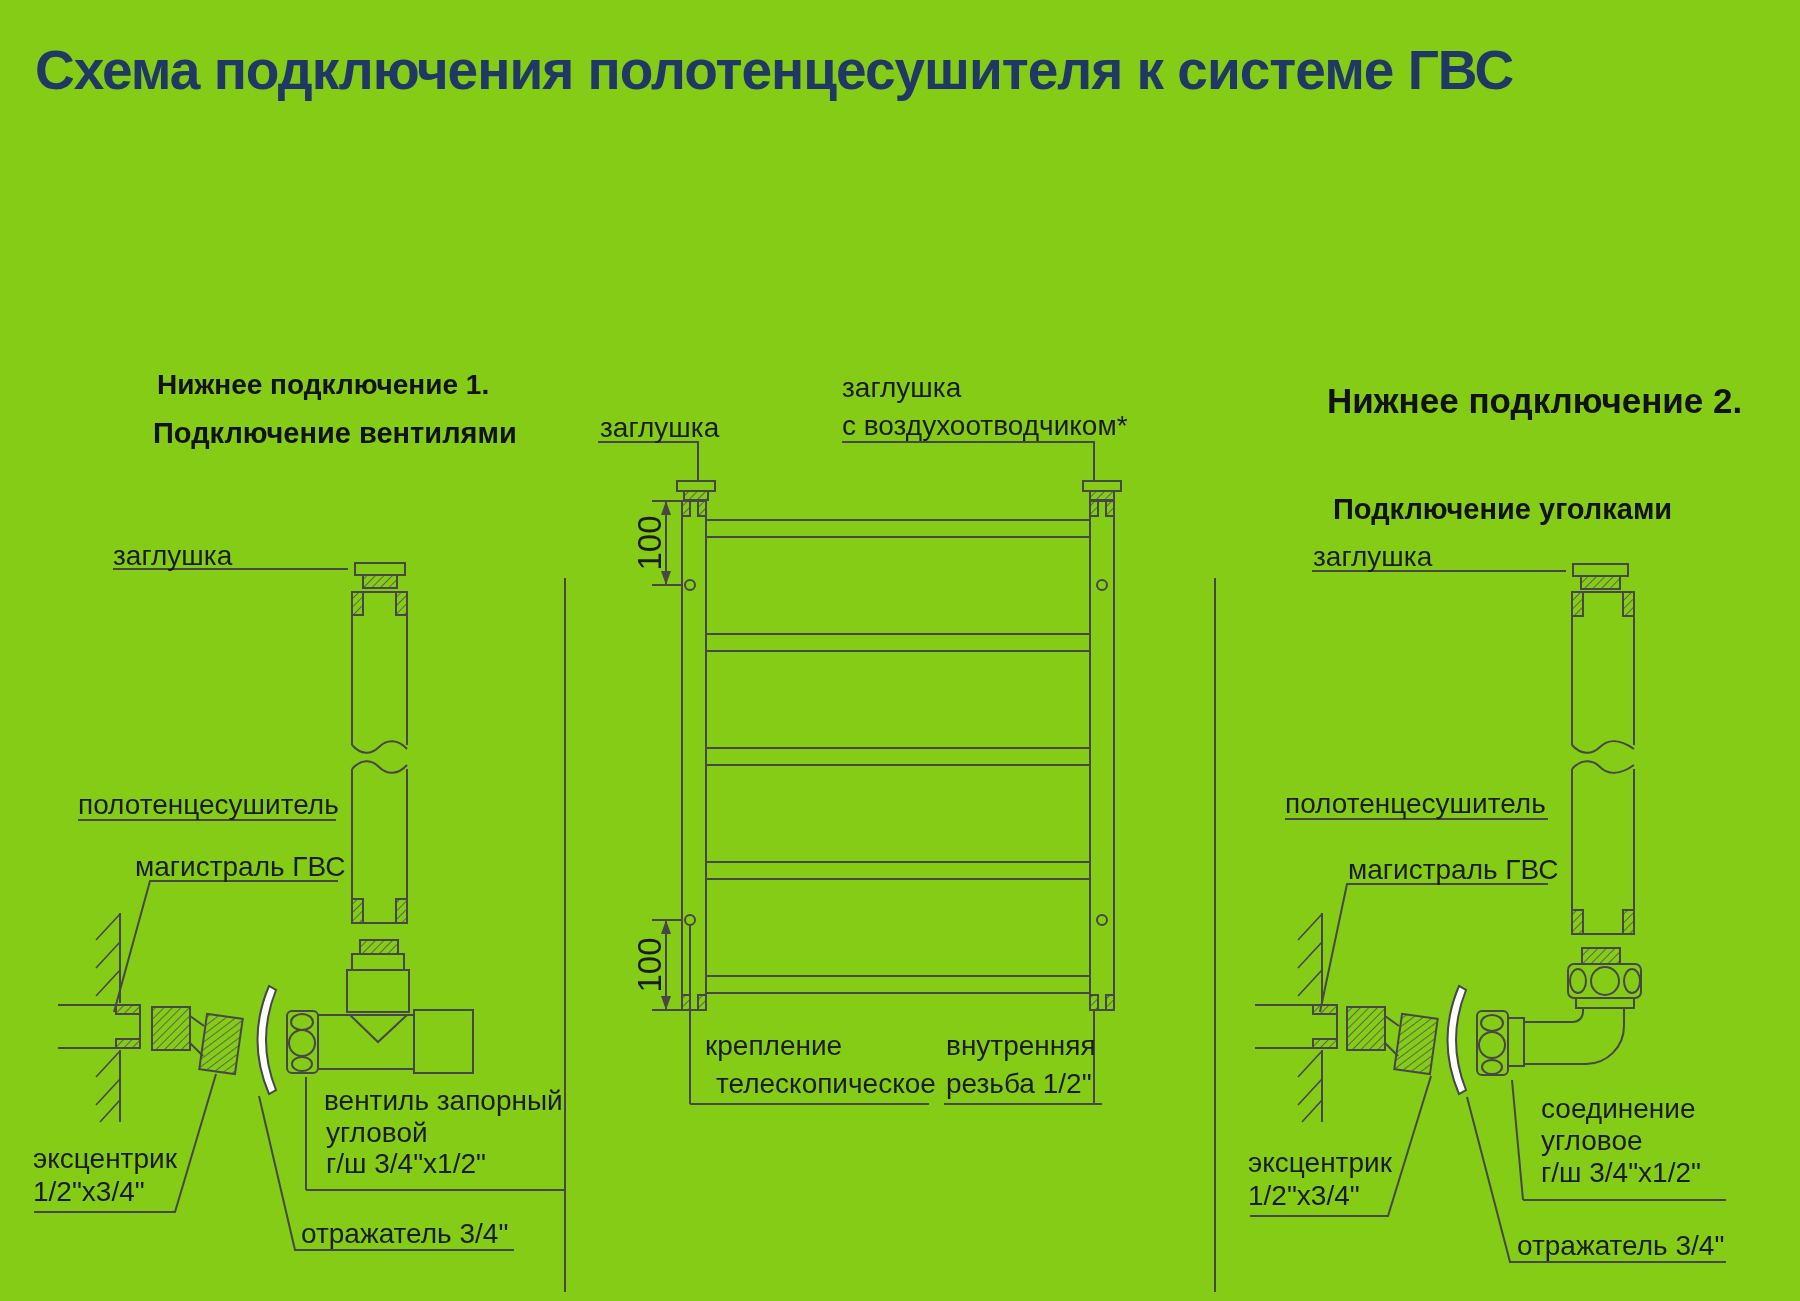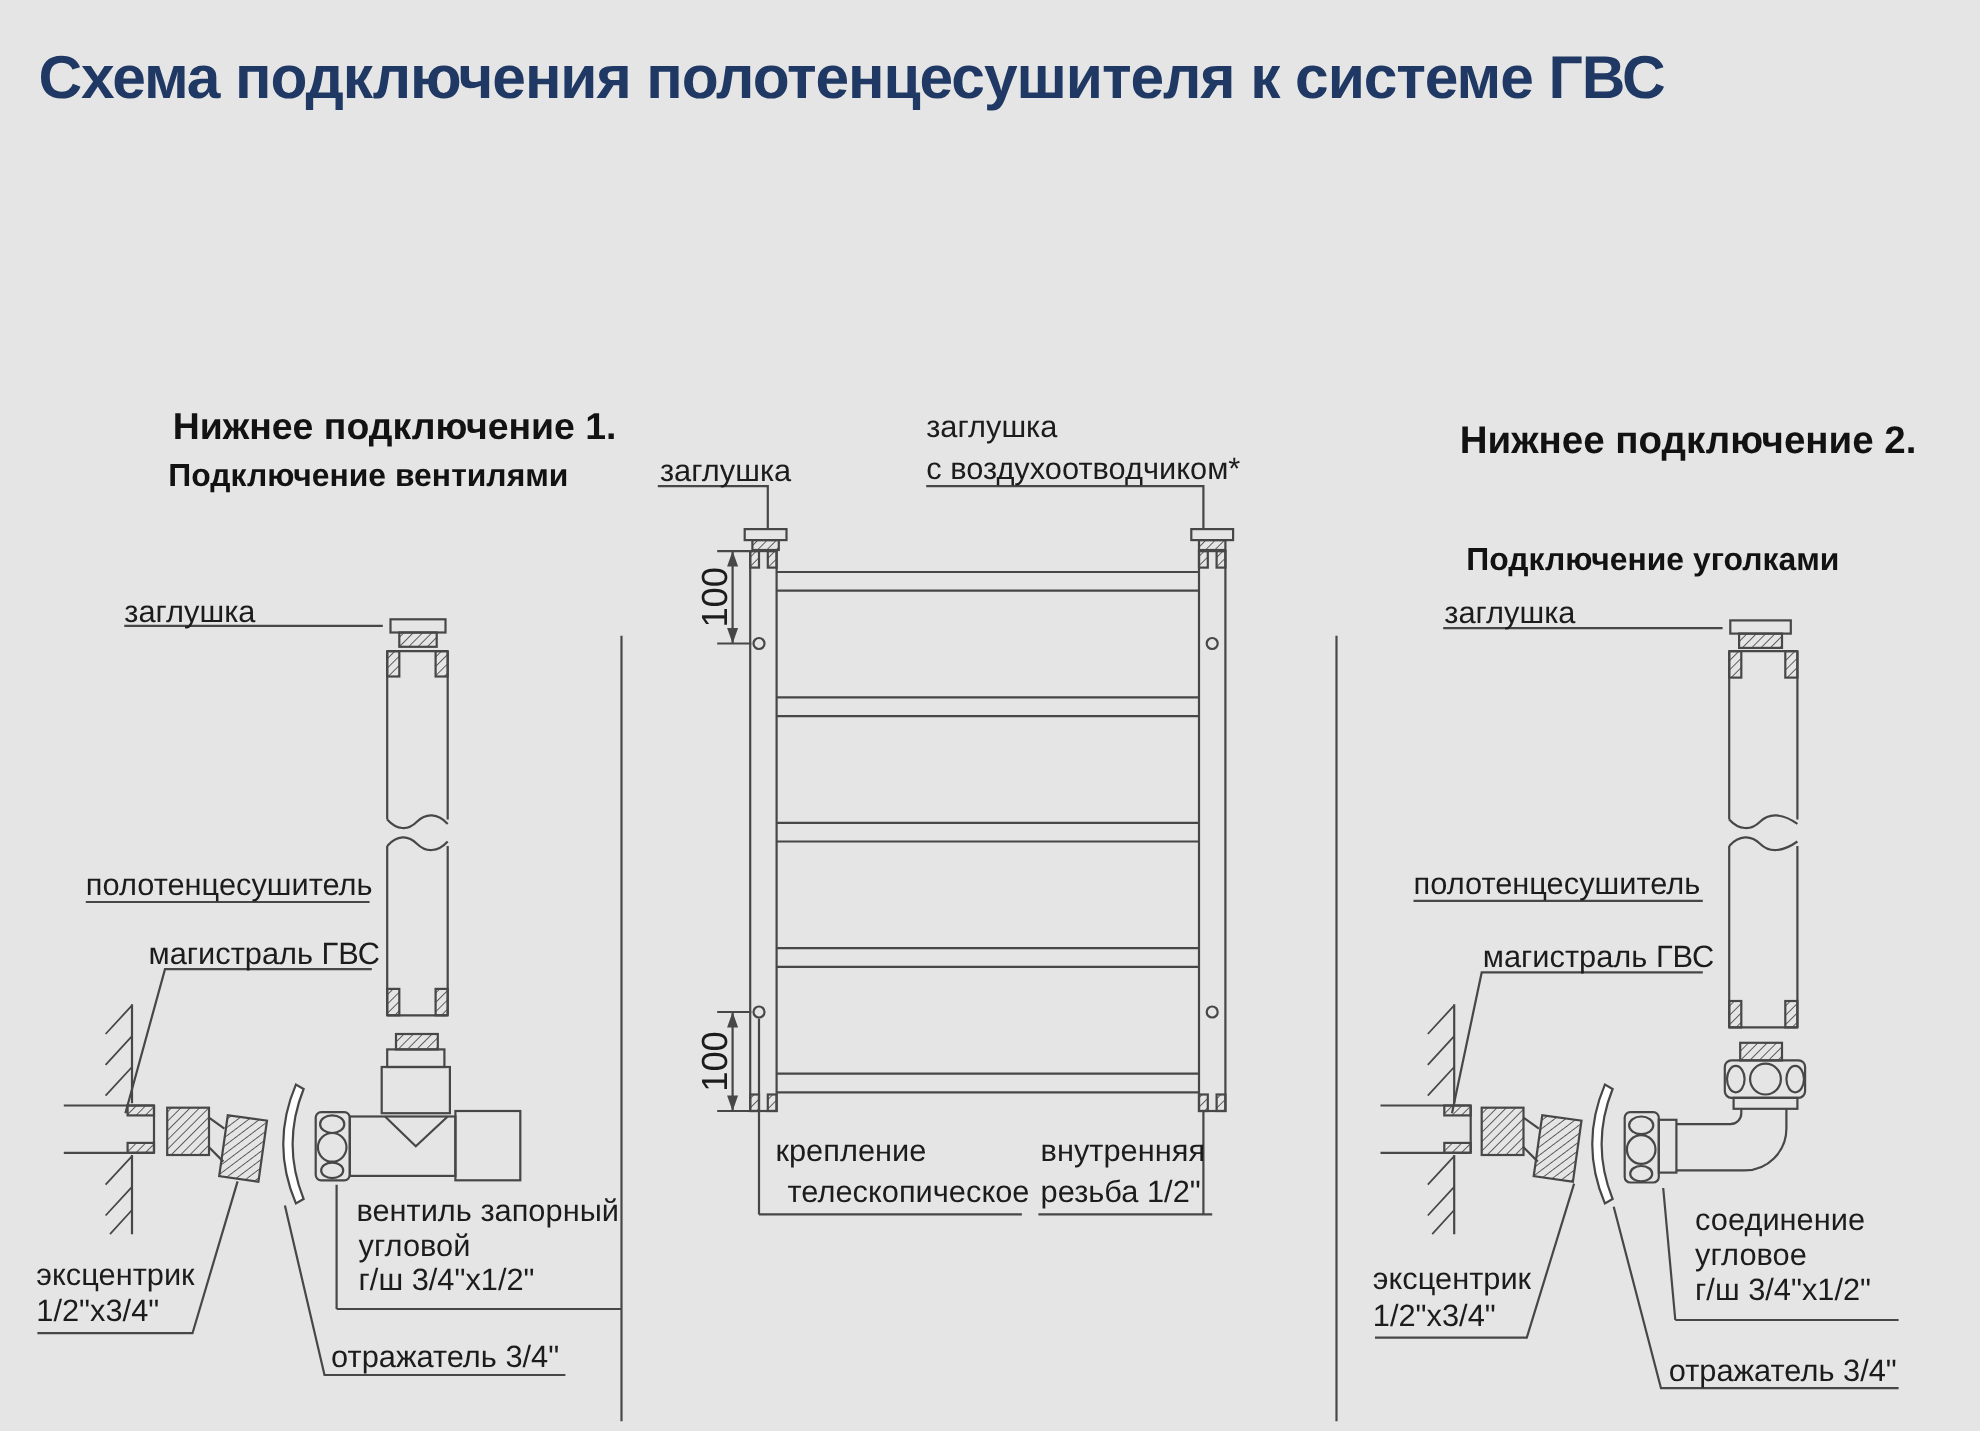--- a/index.html
+++ b/index.html
@@ -1,16 +1,16 @@
 <!DOCTYPE html>
 <html><head>
 <meta charset="utf-8">
 <style>
   html,body{margin:0;padding:0;background:#fff;}
-  #stage{position:relative;width:1800px;height:1301px;background:#e5e5e5;overflow:hidden;
+  #stage{position:relative;width:1800px;height:1301px;background:#84cc16;overflow:hidden;
          font-family:"Liberation Sans",sans-serif;}
   #lineart{position:absolute;left:0;top:0;}
   .lbl{position:absolute;font-size:28px;color:#1c1c1c;white-space:nowrap;line-height:1.12;
        font-family:"Liberation Sans",sans-serif;}
   .hdr{position:absolute;font-weight:bold;font-size:29px;color:#121212;white-space:nowrap;}
   .title{position:absolute;left:35px;top:38px;font-weight:bold;font-size:55px;color:#1f3864;
          letter-spacing:-1px;white-space:nowrap;}
   .dim{position:absolute;width:70px;height:70px;display:flex;align-items:center;justify-content:center;
        transform:rotate(-90deg);font-size:33px;color:#1c1c1c;}
 </style>
@@ -219,21 +219,21 @@
 
         <path d="M1512,1080 L1523,1200 M1523,1200 H1726"></path>
         <path d="M1250,1216 H1388 L1431,1076"></path>
         <path d="M1726,1262 H1510 L1467,1097"></path>
       </g>
     </g>
   </svg>
 
   <div class="title">Схема подключения полотенцесушителя к системе ГВС</div>
 
-  <div class="hdr" style="left:157px;top:369px;font-size:34px;text-align:right;">Нижнее подключение 1.</div>
+  <div class="hdr" style="left:157px;top:369px;font-size:28px;text-align:right;">Нижнее подключение 1.</div>
   <div class="hdr" style="left:153px;top:417px;">Подключение вентилями</div>
   <div class="hdr" style="left:1327px;top:381px;font-size:35px;">Нижнее подключение 2.</div>
   <div class="hdr" style="left:1333px;top:445px;margin-top:48px;">Подключение уголками</div>
 
   <div class="lbl" style="left:113px;top:540px;">заглушка</div>
   <div class="lbl" style="left:78px;top:789px;">полотенцесушитель</div>
   <div class="lbl" style="left:135px;top:851px;">магистраль ГВС</div>
   <div class="lbl" style="left:33px;top:1143px;">эксцентрик</div>
   <div class="lbl" style="left:33px;top:1176px;">1/2"x3/4"</div>
   <div class="lbl" style="left:324px;top:1085px;">вентиль запорный</div>

